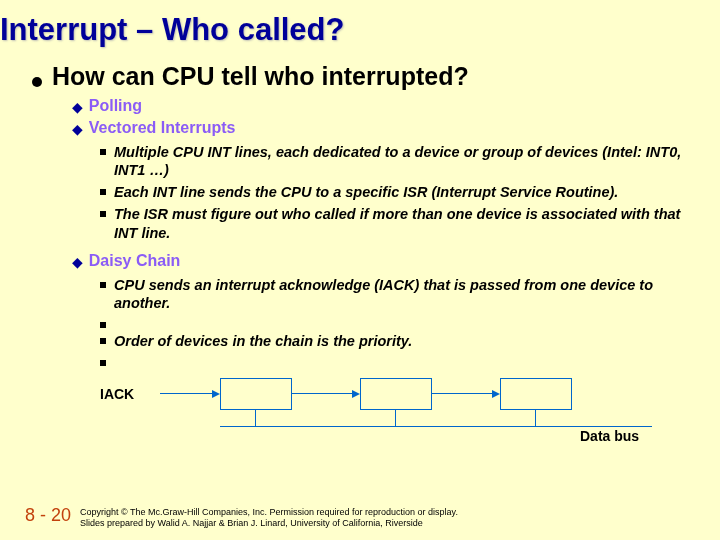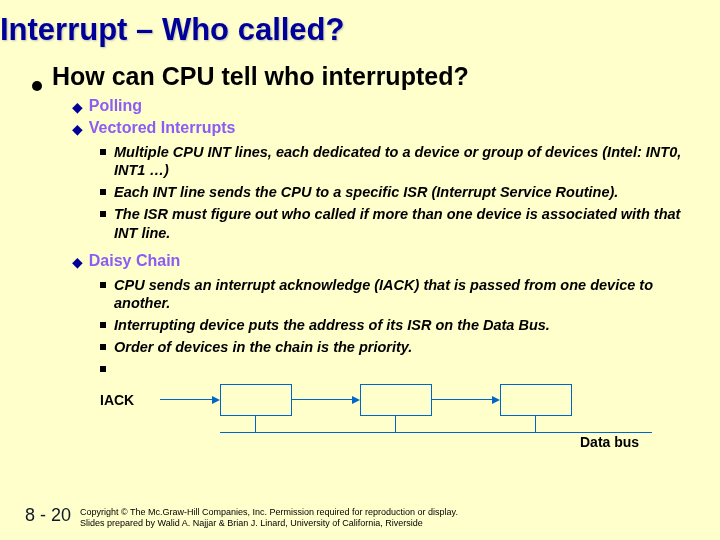--- a/index.html
+++ b/index.html
@@ -14,21 +14,21 @@
   }
   .title {
     color: #000099;
     font-size: 31px;
     font-weight: bold;
     padding-top: 12px;
     text-shadow: 1px 1px 2px rgba(100,100,150,0.4);
   }
   .main-bullet-row {
     display: flex;
-    align-items: flex-end;
+    align-items: center;
     padding: 14px 0 0 32px;
   }
   .dot {
     width: 10px;
     height: 10px;
     border-radius: 50%;
     background: #000;
     margin-top: 11px;
     margin-right: 10px;
     flex-shrink: 0;
@@ -153,21 +153,21 @@
   .footer {
     position: absolute;
     bottom: 10px;
     left: 0;
     width: 100%;
   }
   .slide-number {
     position: absolute;
     left: 25px;
     bottom: 4px;
-    color: #0f172a;
+    color: #c2410c;
     font-size: 18px;
     font-weight: normal;
   }
   .copyright {
     text-align: left;
     font-size: 9px;
     color: #000;
     line-height: 1.3;
     padding: 0 80px;
     margin-top: 32px;
@@ -216,21 +216,20 @@
   </div>
 </div>
 
 <div class="subsub-list">
   <div class="subsub-item">
     <div class="square"></div>
     <div class="subsub-text">CPU sends an interrupt acknowledge (IACK) that is passed from one device to another.</div>
   </div>
   <div class="subsub-item">
     <div class="square"></div>
-    <div class="subsub-text">Interrupting device puts the address of its ISR on the Data Bus.</div>
   </div>
   <div class="subsub-item">
     <div class="square"></div>
     <div class="subsub-text">Order of devices in the chain is the priority.</div>
   </div>
   <div class="subsub-item">
     <div class="square"></div>
   </div>
 </div>
 

